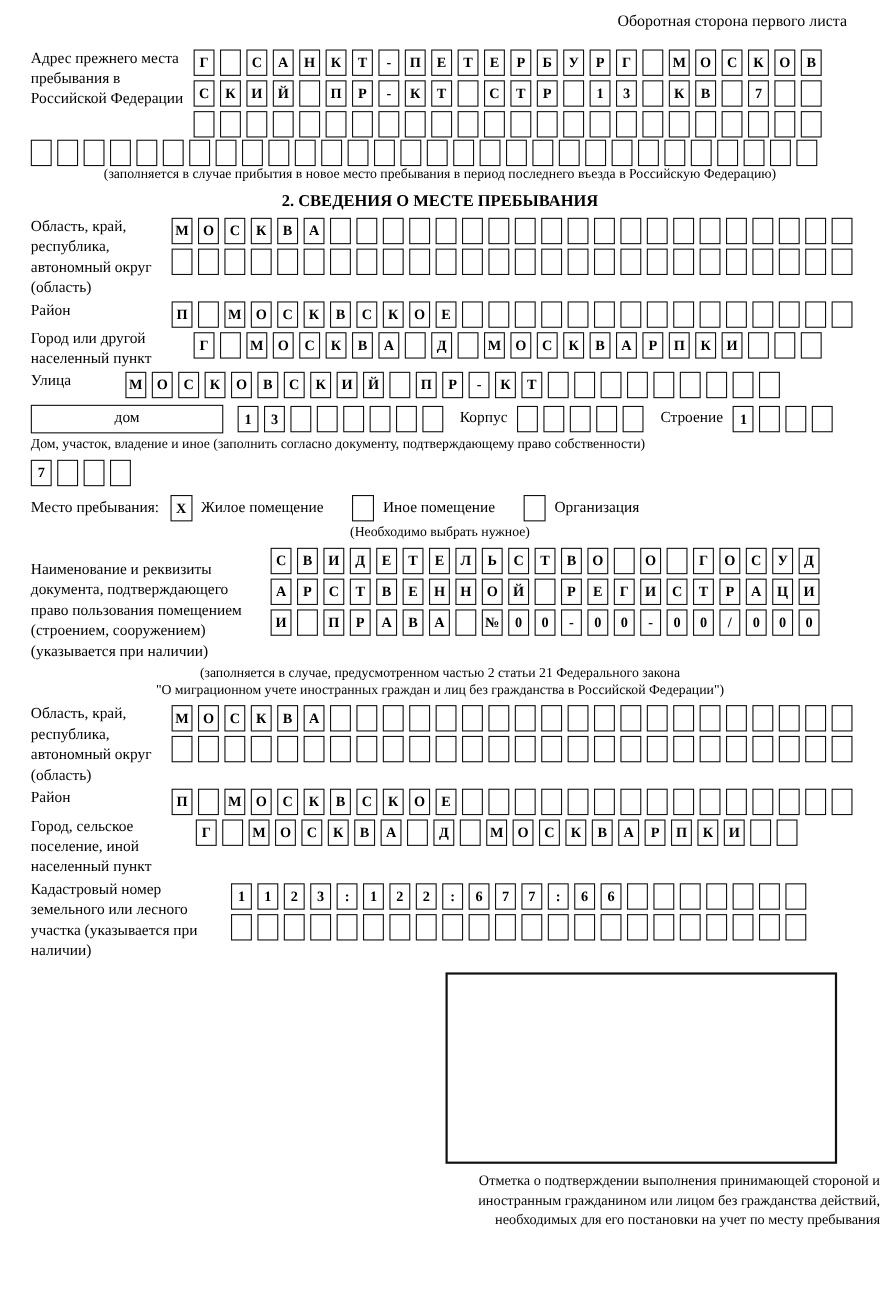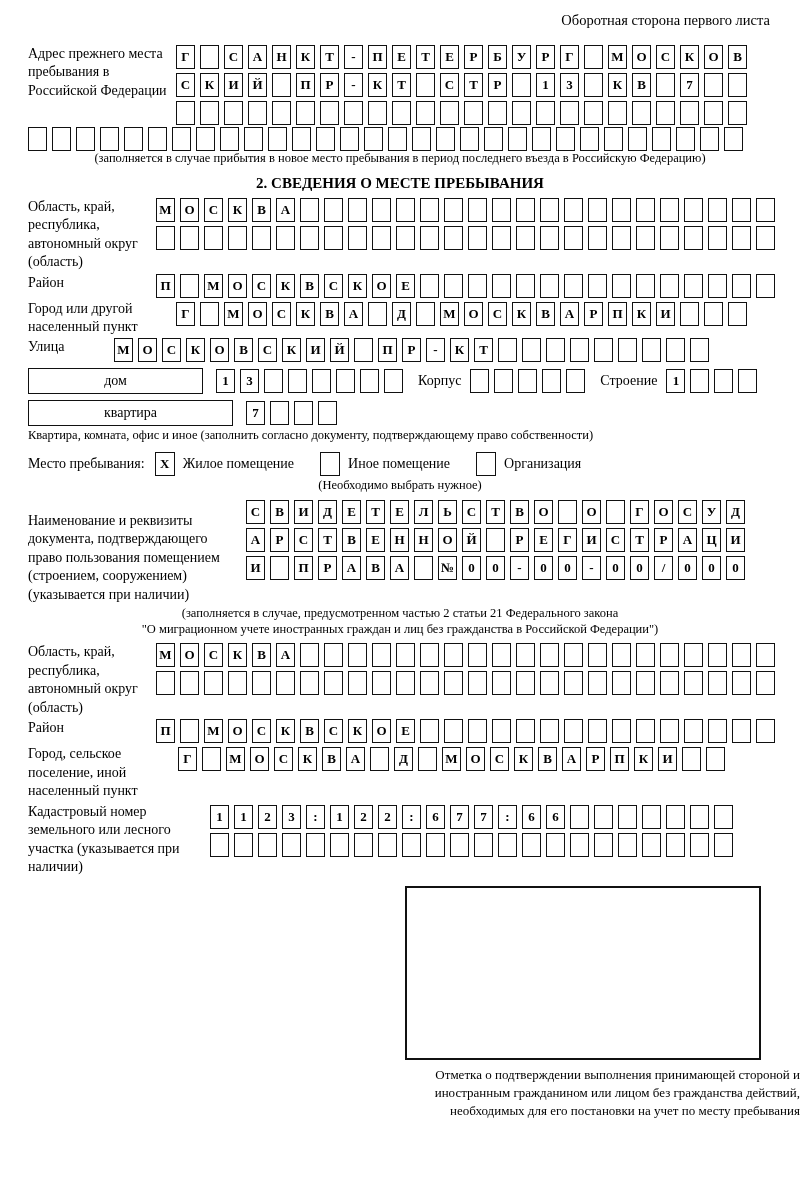--- a/index.html
+++ b/index.html
@@ -336,31 +336,30 @@
         <span class="cell"></span>
       </div>
     <span class="inline-lbl">Строение</span>
     <div class="cgrid">
         <span class="cell">1</span>
         <span class="cell"></span>
         <span class="cell"></span>
         <span class="cell"></span>
       </div>
   </div>
+  <div class="caption mb4">Дом, участок, владение и иное (заполнить согласно документу, подтверждающему право собственности)</div>
 
   <div class="inline-row">
-    <div class="wide-box box-kv">квартира</div>
     <div class="cgrid">
         <span class="cell">7</span>
         <span class="cell"></span>
         <span class="cell"></span>
         <span class="cell"></span>
       </div>
   </div>
-  <div class="caption mb4">Квартира, комната, офис и иное (заполнить согласно документу, подтверждающему право собственности)</div>
 
   <div class="chk-row">
     <span style="margin-right:10px;">Место пребывания:</span>
     <span class="chk">X</span>
     <span class="opt-lbl">Жилое помещение</span>
     <span class="chk"></span>
     <span class="opt-lbl">Иное помещение</span>
     <span class="chk"></span>
     <span class="opt-lbl">Организация</span>
   </div>

